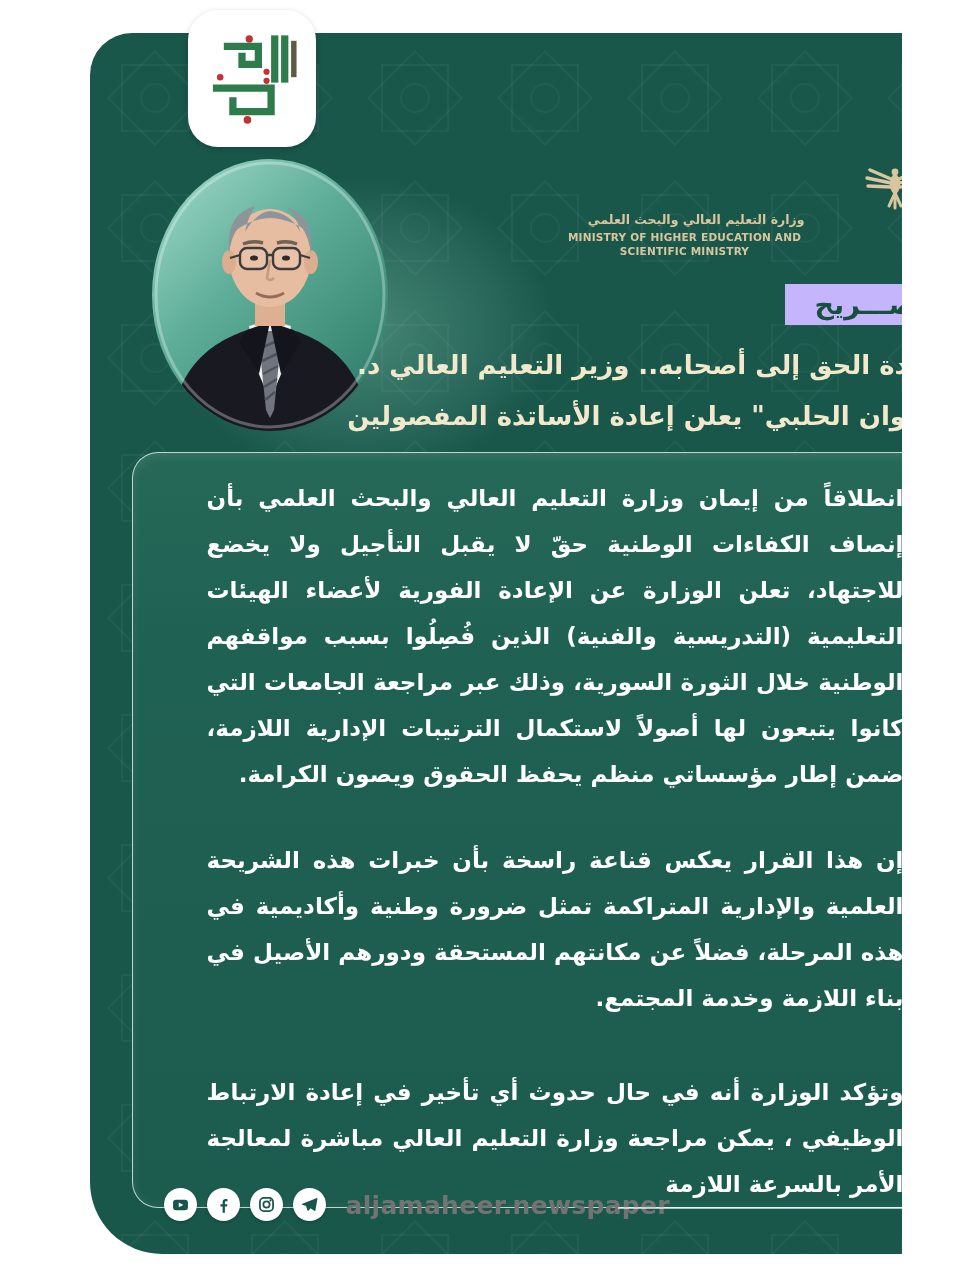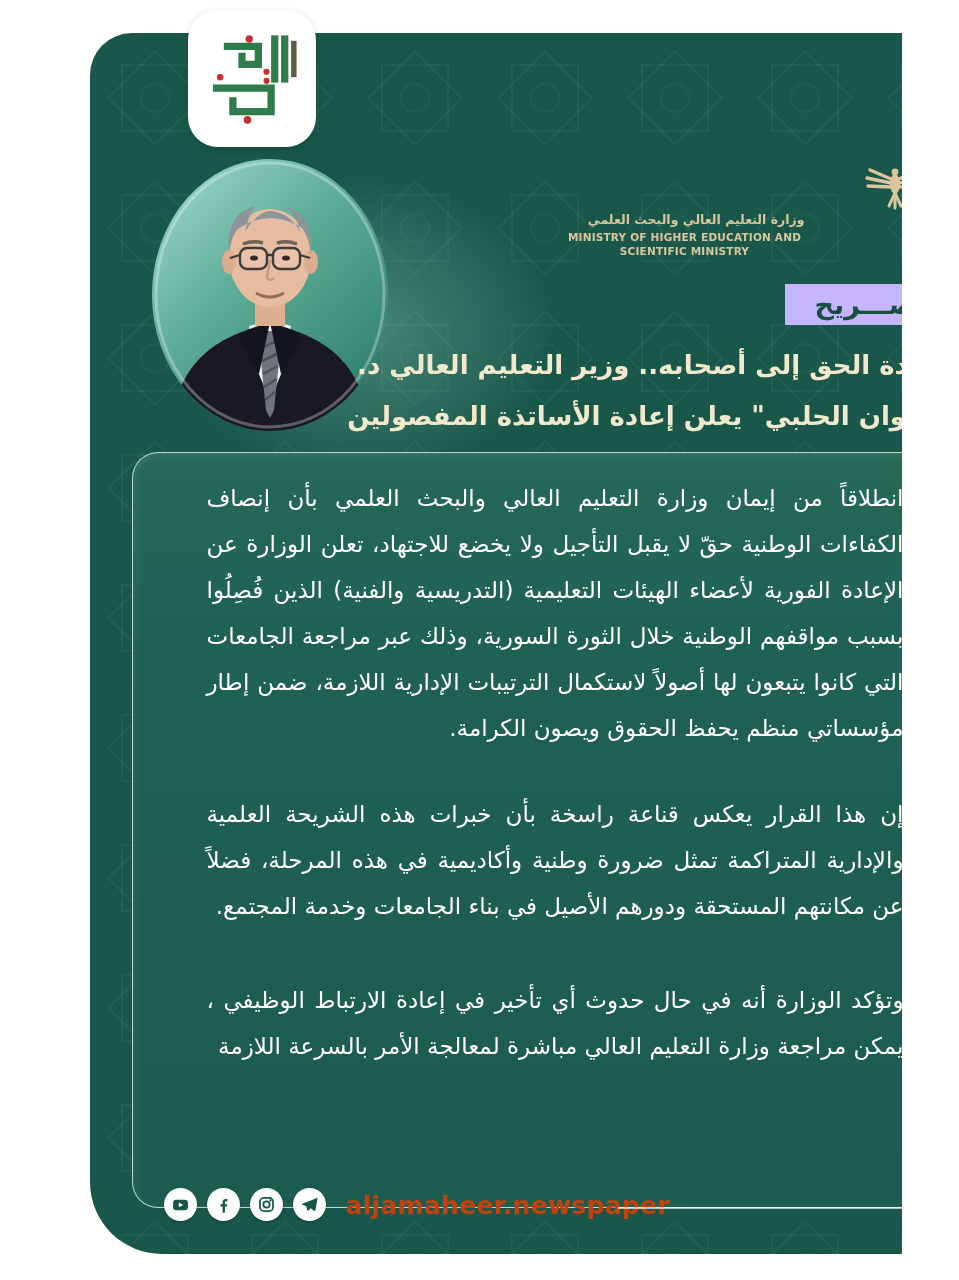--- a/index.html
+++ b/index.html
@@ -37,34 +37,34 @@
   
   .headline { position:absolute; left:268px; top:340px; width:648px; direction:rtl;
           text-align:center; color:#f2e9cd; font-size:26px; font-weight:bold; line-height:1.95; z-index:3; }
 
   
   .panel { position:absolute; left:74px; top:452px; width:803px; height:756px;
           border:1.5px solid rgba(216,236,229,0.85); border-radius:26px;
           background:linear-gradient(180deg, #276958 0%, #1f6153 25%, #1c5c4e 100%);
           box-shadow:inset 0 2px 10px rgba(255,255,255,0.10);
           padding:22px 30px 0 30px; direction:rtl; z-index:4; }
-  .panel p { color:#ffffff; font-size:23px; font-weight:normal; line-height:2.0;
+  .panel p { color:#ffffff; font-size:23px; font-weight:bold; line-height:2.0;
           text-align:justify; text-align-last:right;margin-left:44px; }
   .panel p.gap-big { margin-bottom:40px; }
   .panel p.gap-small { margin-bottom:8px; }
   .panel p.gap-mid { margin-bottom:48px; }
 
   
   .footer { position:absolute; left:0; top:1186px; width:959px; height:40px; z-index:6; }
   .social { position:absolute; top:2px; width:33px; height:33px; border-radius:50%;
           background:#ffffff; display:flex; align-items:center; justify-content:center;
           box-shadow:0 1px 3px rgba(0,0,0,0.25); }
   .social svg { width:21px; height:21px; display:block; }
   .s1{ left:106px; } .s2{ left:149px; } .s3{ left:192px; } .s4{ left:235px; }
-  .handle { position:absolute; left:288px; top:5px; color:#c2410c; font-size:25px;
+  .handle { position:absolute; left:288px; top:5px; color:#737373; font-size:25px;
           font-weight:bold; letter-spacing:0.3px; }
   .footer-line { position:absolute; left:560px; top:21px; width:372px; height:2px;
           background:rgba(255,255,255,0.65); }
 </style>
 </head>
 <body>
 
 <div class="page">
 
   <div class="card">
@@ -183,21 +183,21 @@
     <div>SCIENTIFIC MINISTRY</div>
   </div>
   <div class="ministry-divider"></div>
 
   <div class="badge">تصـــريح</div>
 
   <div class="headline">عودة الحق إلى أصحابه.. وزير التعليم العالي د. "مروان الحلبي" يعلن إعادة الأساتذة المفصولين بسبب الثورة</div>
 
   <div class="panel">
     <p class="gap-big">انطلاقاً من إيمان وزارة التعليم العالي والبحث العلمي بأن إنصاف الكفاءات الوطنية حقّ لا يقبل التأجيل ولا يخضع للاجتهاد، تعلن الوزارة عن الإعادة الفورية لأعضاء الهيئات التعليمية (التدريسية والفنية) الذين فُصِلُوا بسبب مواقفهم الوطنية خلال الثورة السورية، وذلك عبر مراجعة الجامعات التي كانوا يتبعون لها أصولاً لاستكمال الترتيبات الإدارية اللازمة، ضمن إطار مؤسساتي منظم يحفظ الحقوق ويصون الكرامة.</p>
-    <p class="gap-mid">إن هذا القرار يعكس قناعة راسخة بأن خبرات هذه الشريحة العلمية والإدارية المتراكمة تمثل ضرورة وطنية وأكاديمية في هذه المرحلة، فضلاً عن مكانتهم المستحقة ودورهم الأصيل في بناء الجامعات وخدمة المجتمع.</p>
+    <p class="gap-mid">إن هذا القرار يعكس قناعة راسخة بأن خبرات هذه الشريحة العلمية والإدارية المتراكمة تمثل ضرورة وطنية وأكاديمية في هذه المرحلة، فضلاً عن مكانتهم المستحقة ودورهم الأصيل في بناء اللازمة وخدمة المجتمع.</p>
     <p>وتؤكد الوزارة أنه في حال حدوث أي تأخير في إعادة الارتباط الوظيفي ، يمكن مراجعة وزارة التعليم العالي مباشرة لمعالجة الأمر بالسرعة اللازمة</p>
   </div>
 
   <div class="footer">
     <div class="social s1">
       <svg viewBox="0 0 24 24">
         <rect x="3.5" y="6.5" width="17" height="12" rx="3.5" fill="#17564a"></rect>
         <polygon points="10,9.8 15.3,12.5 10,15.2" fill="#ffffff"></polygon>
       </svg>
     </div>

